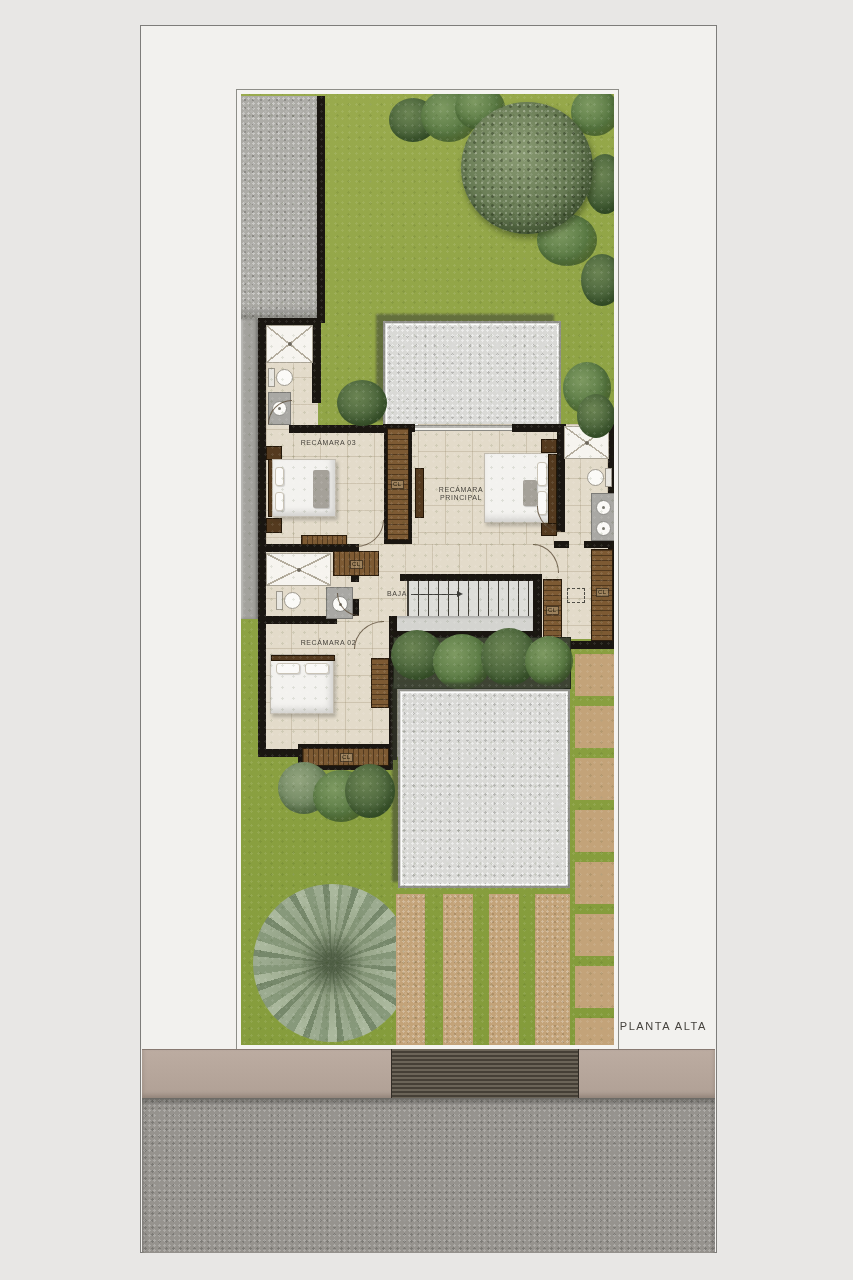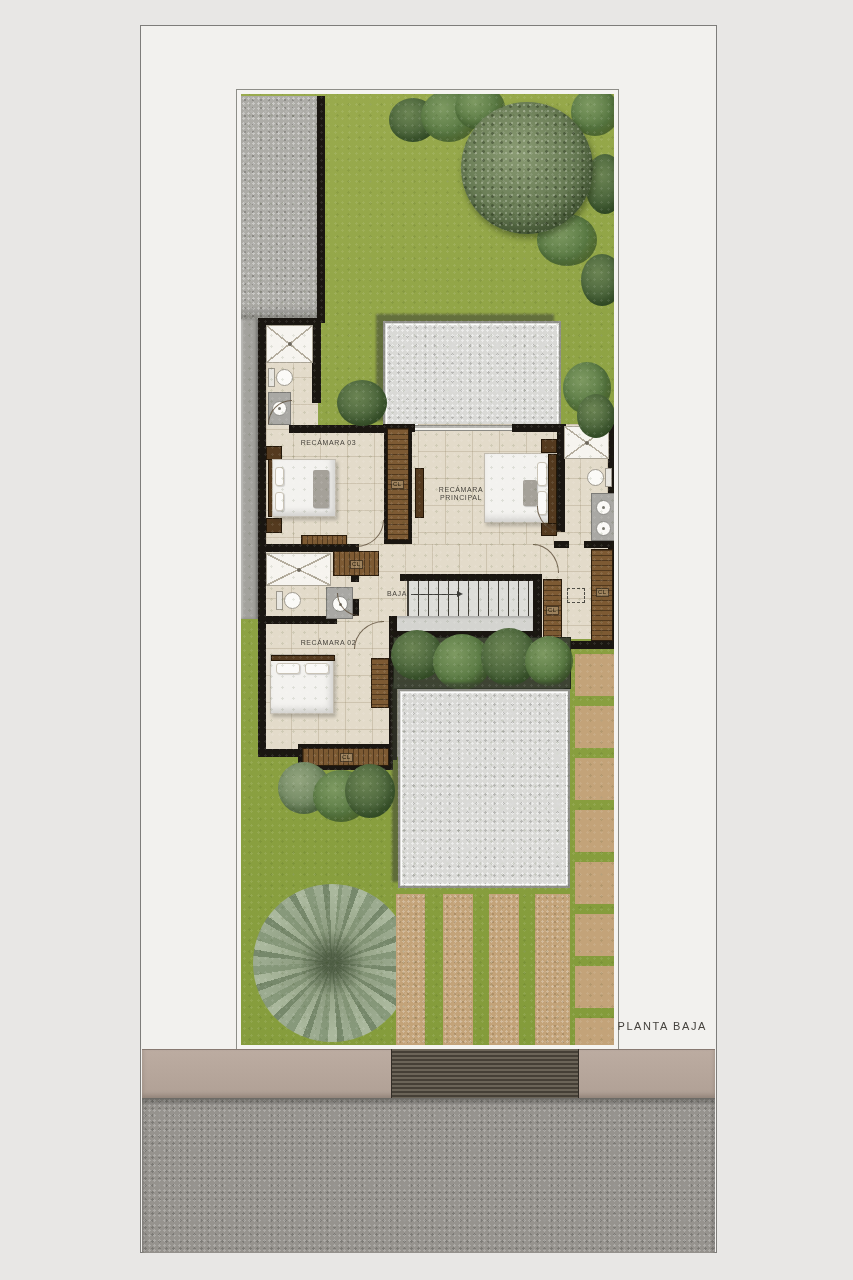--- a/index.html
+++ b/index.html
@@ -294,16 +294,16 @@
     <div class="abs paver" style="left:248px;top:800px;width:30px;height:151px;"></div>
     <div class="abs paver" style="left:294px;top:800px;width:35px;height:151px;"></div>
 
    </div>
   </div>
 
   <div class="sidewalk"></div>
   <div class="apron"></div>
   <div class="street"></div>
 
-  <div class="plan-title">PLANTA BAJA</div>
+  <div class="plan-title">PLANTA ALTA</div>
 
  </div>
 </div>
 
 </body></html>

